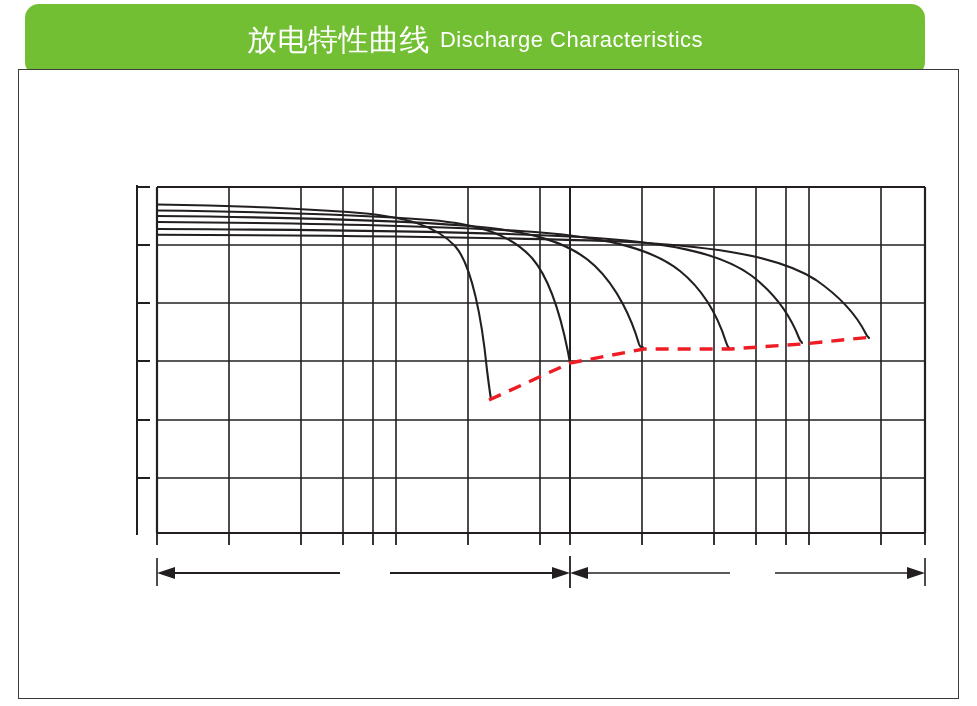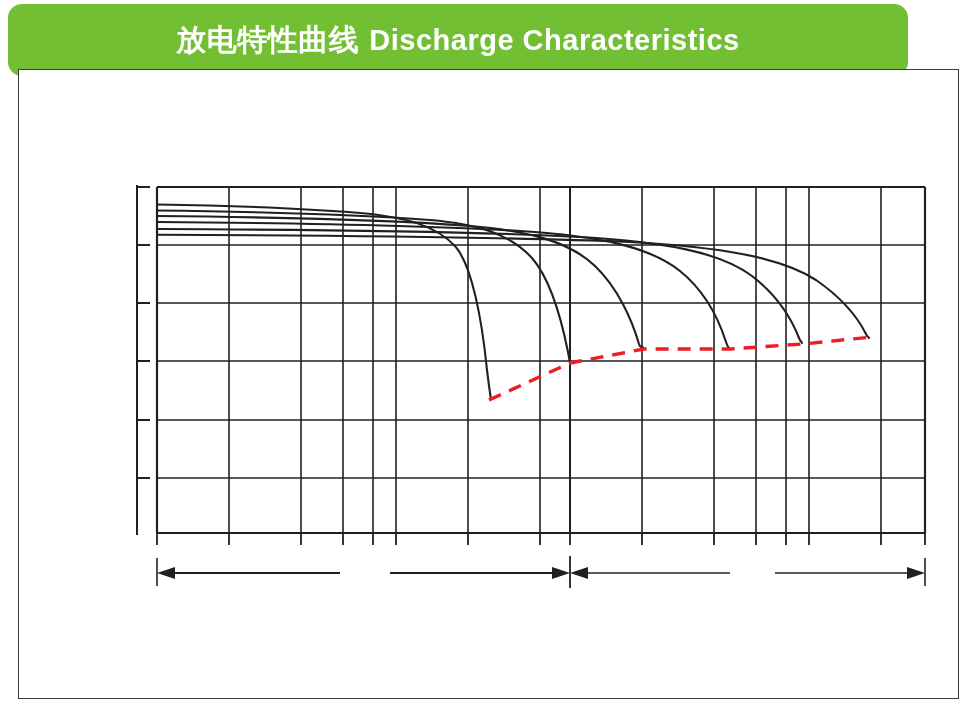--- a/index.html
+++ b/index.html
@@ -4,29 +4,29 @@
 <style>
   html,body{margin:0;padding:0;}
   body{
     width:977px;height:706px;background:#ffffff;
     font-family:"Liberation Sans","DejaVu Sans",sans-serif;
     overflow:hidden;position:relative;
   }
   #page{position:absolute;left:0;top:0;width:977px;height:706px;}
 
   
-  .banner-wrap{position:absolute;left:8px;top:4px;width:900px;height:100px;font-weight:bold;}
+  .banner-wrap{position:absolute;left:25px;top:4px;width:900px;height:100px;}
   .banner-title{
     position:absolute;left:0;top:0;width:900px;height:72px;
     display:flex;align-items:center;justify-content:center;
     color:#ffffff;font-size:29px;letter-spacing:.5px;white-space:nowrap;
     z-index:3;
   }
   .banner-title .cn{font-size:30px;}
-  .banner-title .en{font-size:29px;margin-left:10px;}
+  .banner-title .en{font-size:22px;margin-left:10px;}
 
   
   .frame{
     position:absolute;left:18px;top:69px;width:941px;height:630px;
     border:1.6px solid #3b3b3b;background:#fff;box-sizing:border-box;
     z-index:1;
   }
 
   
   .chart{position:absolute;left:0;top:0;width:977px;height:706px;z-index:2;pointer-events:none;}

